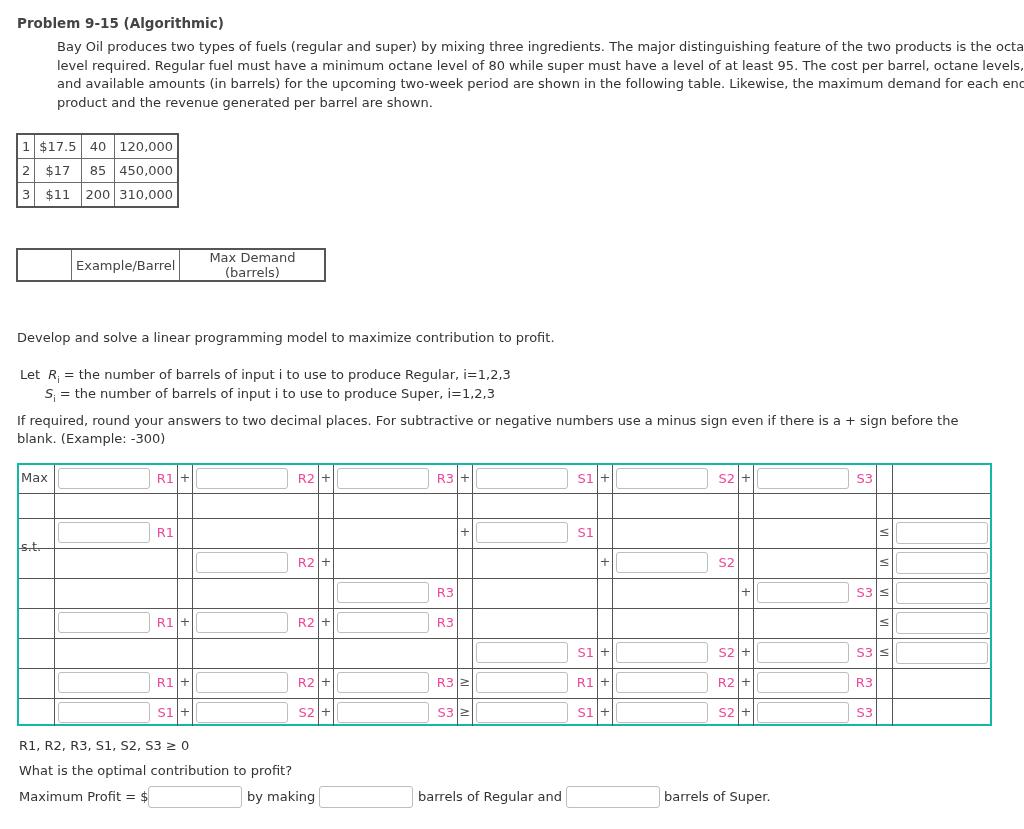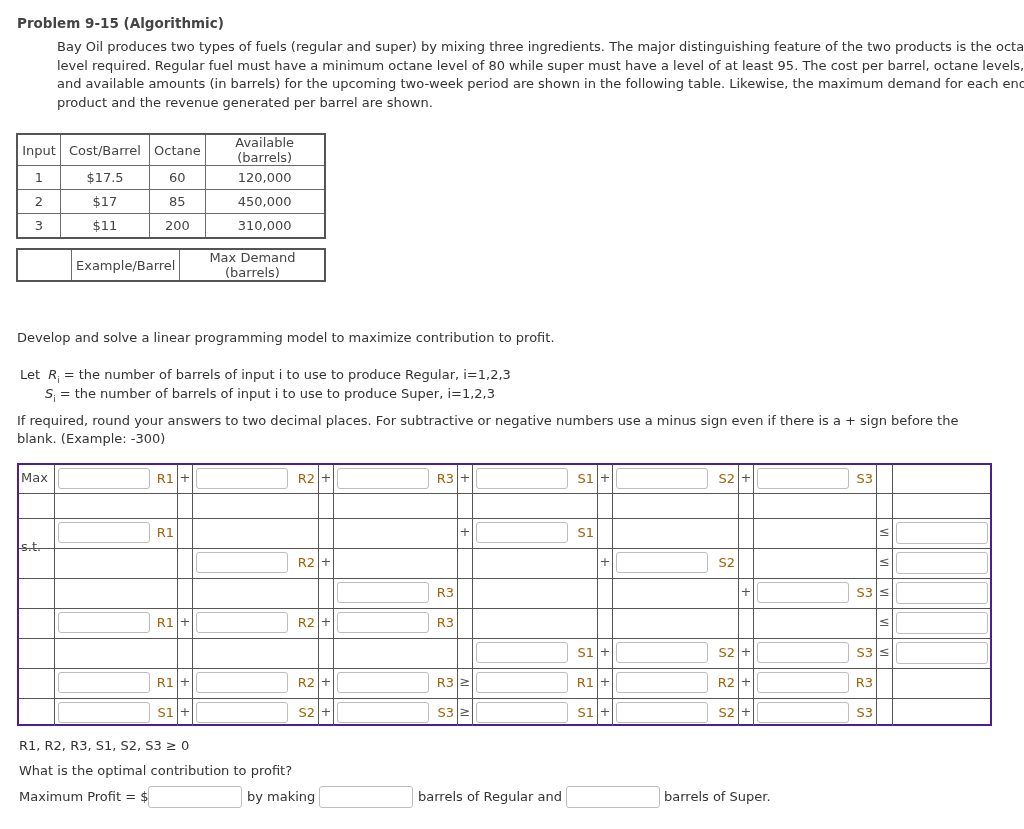--- a/index.html
+++ b/index.html
@@ -22,33 +22,33 @@
   #t2 { left: 16px; top: 248px; }
   #t2 td.lbl { text-align: left; }
 
   .para { left: 17px; font-size: 13px; }
   .def-line { font-size: 13px; }
   .it { font-style: italic; }
 
   
   #model {
     position: absolute; left: 17px; top: 463px; width: 975px; height: 263px;
-    border: 2px solid #4c1d95; box-sizing: border-box;
+    border: 2px solid #14b8a6; box-sizing: border-box;
   }
   .mrow { position: absolute; left: 0; width: 100%; border-top: 1px solid #555; box-sizing: border-box; }
   .mrow.first { border-top: none; }
   .mcell { position: absolute; top: 0; bottom: 0; box-sizing: border-box; border-left: 1px solid #555; }
   .mcell.c0 { border-left: none; }
   .mcell .lbl { position: absolute; left: 2px; top: 5px; font-size: 13px; color: #444; }
   .coef-input {
     position: absolute; left: 3px; top: 3px; width: 92px; height: 21px; box-sizing: border-box;
     border: 1px solid #bdbdbd; border-radius: 3px; background: #fff; padding: 0 4px;
     font-family: "DejaVu Sans", sans-serif; font-size: 12px;
   }
-  .var { position: absolute; right: 3px; top: 6px; font-size: 13px; color: #a16207; }
+  .var { position: absolute; right: 3px; top: 6px; font-size: 13px; color: #ec4899; }
   .op { position: absolute; left: 0; right: 0; top: 5px; text-align: center; font-size: 13px; color: #555; }
   .rhs-input {
     position: absolute; left: 3px; top: 3px; right: 4px; height: 22px; box-sizing: border-box;
     border: 1px solid #bdbdbd; border-radius: 3px; background: #fff; padding: 0 4px;
     font-family: "DejaVu Sans", sans-serif; font-size: 12px;
   }
 
   .answer-input {
     position: absolute; height: 22px; box-sizing: border-box;
     border: 1px solid #bdbdbd; border-radius: 3px; background: #fff; padding: 0 4px;
@@ -58,30 +58,24 @@
 </head>
 <body>
 
 <div class="abs title">Problem 9-15 (Algorithmic)</div>
 <div class="abs intro">
   <p>Bay Oil produces two types of fuels (regular and super) by mixing three ingredients. The major distinguishing feature of the two products is the octane level required. Regular fuel must have a minimum octane level of 80 while super must have a level of at least 95. The cost per barrel, octane levels, and available amounts (in barrels) for the upcoming two-week period are shown in the following table. Likewise, the maximum demand for each end product and the revenue generated per barrel are shown.</p>
 </div>
 
 <table class="data" id="t1">
   <tbody>
-      <tr>
-    <td style="width:34px">Input</td>
-    <td style="width:80px">Cost/Barrel</td>
-    <td style="width:46px">Octane</td>
-    <td style="width:110px">Available (barrels)</td>
-  </tr>
   <tr>
     <td>1</td>
     <td>$17.5</td>
-    <td>60</td>
+    <td>40</td>
     <td>120,000</td>
   </tr>
   <tr>
     <td>2</td>
     <td>$17</td>
     <td>85</td>
     <td>450,000</td>
   </tr>
   <tr>
     <td>3</td>

